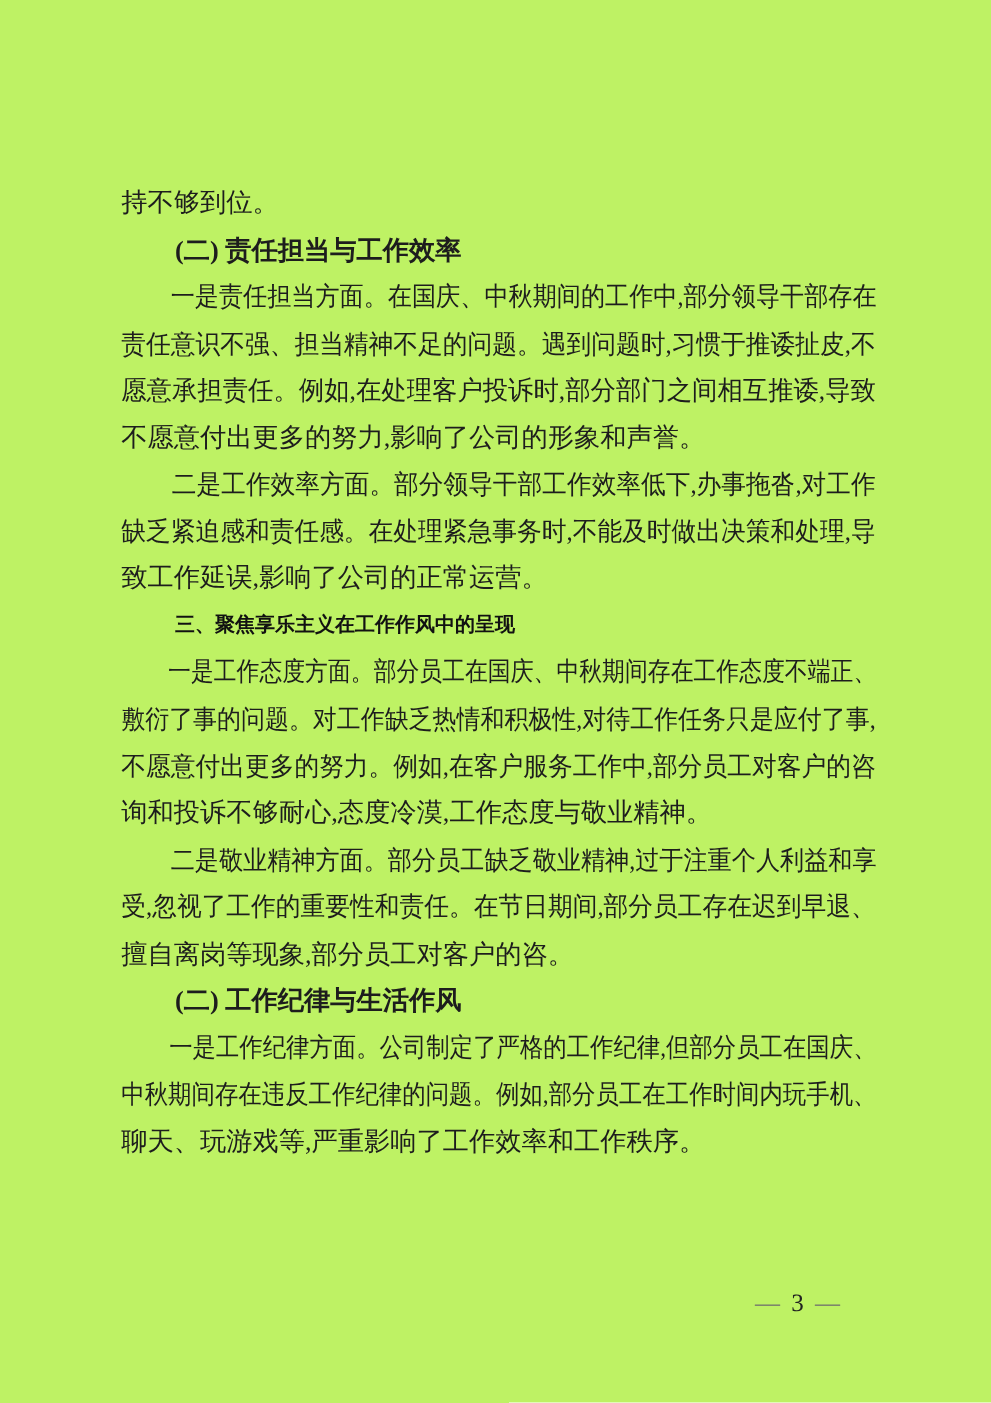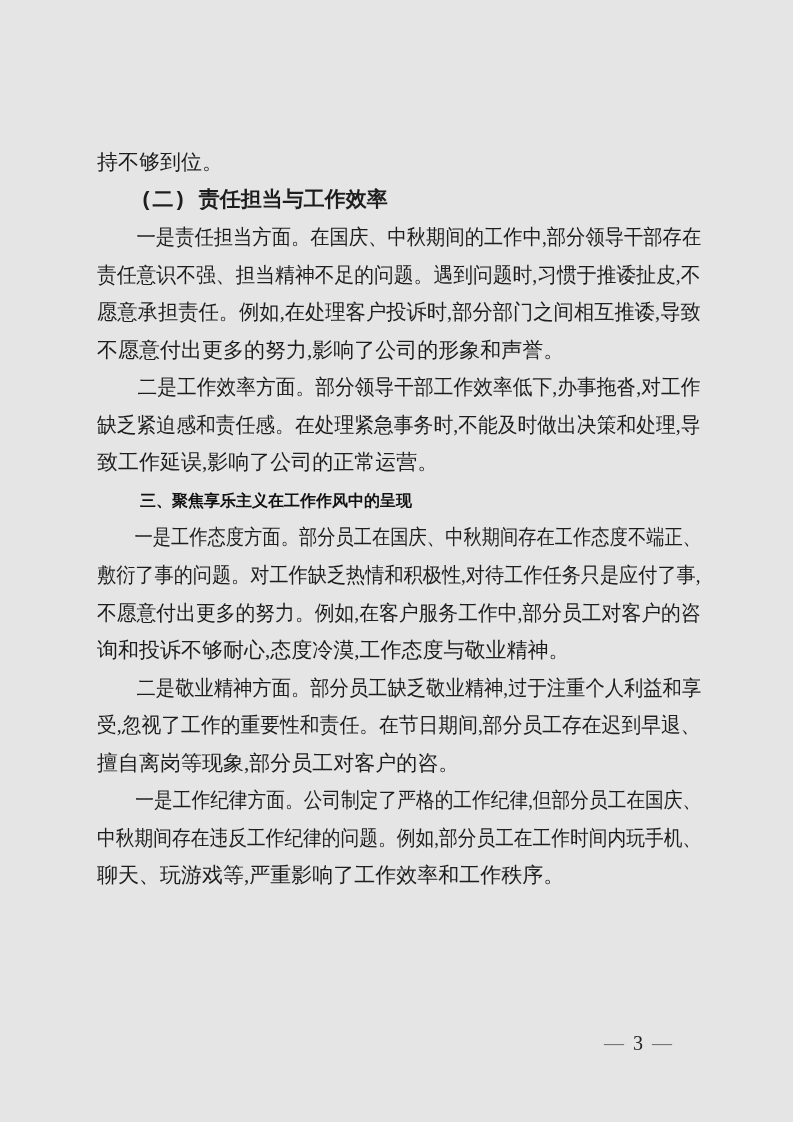--- a/index.html
+++ b/index.html
@@ -1,21 +1,21 @@
 <!DOCTYPE html>
 <html><head>
 <meta charset="utf-8">
 <style>
   * { margin: 0; padding: 0; box-sizing: border-box; }
   html, body { background: #ffffff; }
   .page {
     position: relative;
     width: 793px;
     height: 1122px;
-    background: #e5e5e5;
+    background: #bef264;
     overflow: hidden;
     font-family: "Liberation Serif", serif;
     color: #1d1d1d;
   }
   .doc {
     position: absolute;
     left: 97px;
     top: 144px;
     width: 604px;
   }
@@ -33,21 +33,20 @@
   }
   
   .end { text-align: left; }
   
   .ind { text-indent: 43px; }
   
   .h3 {
     font-weight: 700;
     text-indent: 43px;
     font-size: 21px;
-    font-family: Liberation Mono, monospace;
   }
   
   .h2 {
     font-family: "Liberation Sans", sans-serif;
     font-weight: 700;
     font-size: 16px;
     text-indent: 43px;
     color: #111111;
   }
   .footer {
@@ -87,20 +86,21 @@
 
     <div class="line full ind fit" style="transform: scaleX(0.870317); transform-origin: left center; text-align-last: left;">一是工作态度方面。部分员工在国庆、中秋期间存在工作态度不端正、</div>
     <div class="line full fit" style="transform: scaleX(0.912387); transform-origin: left center; text-align-last: left;">敷衍了事的问题。对工作缺乏热情和积极性,对待工作任务只是应付了事,</div>
     <div class="line full fit" style="transform: scaleX(0.942278); transform-origin: left center; text-align-last: left;">不愿意付出更多的努力。例如,在客户服务工作中,部分员工对客户的咨</div>
     <div class="line end">询和投诉不够耐心,态度冷漠,工作态度与敬业精神。</div>
 
     <div class="line full ind fit" style="transform: scaleX(0.91933); transform-origin: left center; text-align-last: left;">二是敬业精神方面。部分员工缺乏敬业精神,过于注重个人利益和享</div>
     <div class="line full fit" style="transform: scaleX(0.942278); transform-origin: left center; text-align-last: left;">受,忽视了工作的重要性和责任。在节日期间,部分员工存在迟到早退、</div>
     <div class="line end">擅自离岗等现象,部分员工对客户的咨。</div>
 
+    <div class="line h3">(二) 工作纪律与生活作风</div>
 
     <div class="line full ind fit" style="transform: scaleX(0.890855); transform-origin: left center; text-align-last: left;">一是工作纪律方面。公司制定了严格的工作纪律,但部分员工在国庆、</div>
     <div class="line full fit" style="transform: scaleX(0.892171); transform-origin: left center; text-align-last: left;">中秋期间存在违反工作纪律的问题。例如,部分员工在工作时间内玩手机、</div>
     <div class="line end">聊天、玩游戏等,严重影响了工作效率和工作秩序。</div>
 
   </div>
 
   <div class="footer">
     <span class="dash">—</span><span class="num">3</span><span class="dash">—</span>
   </div>

